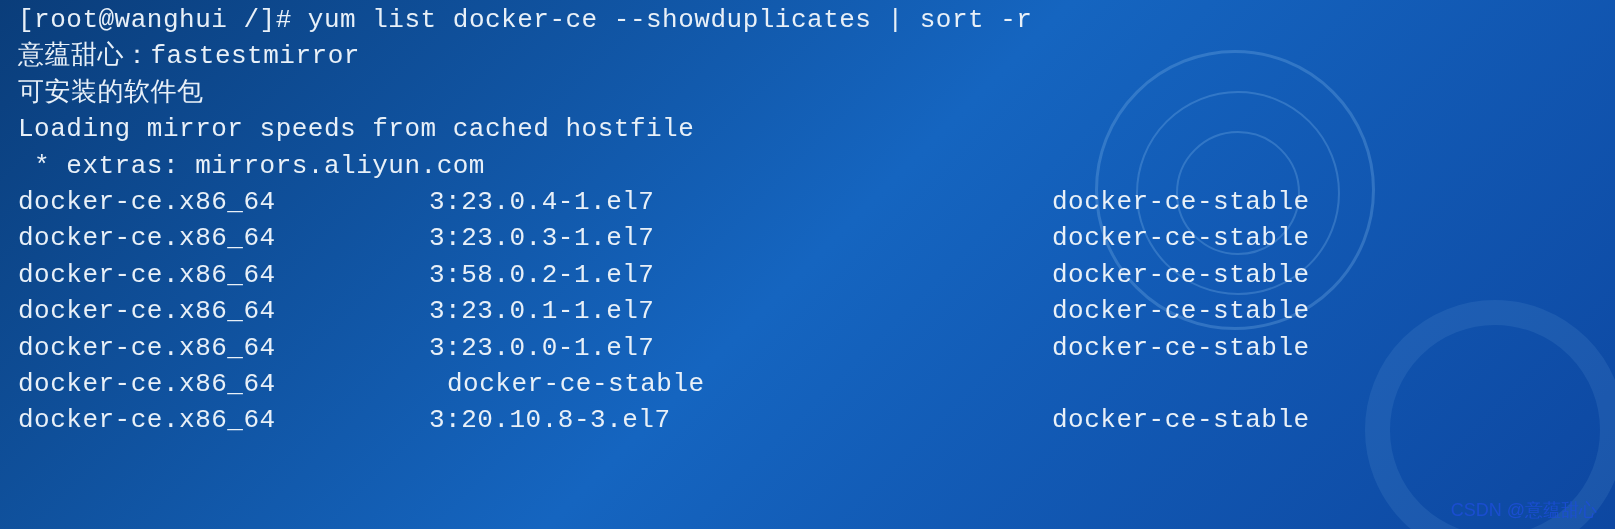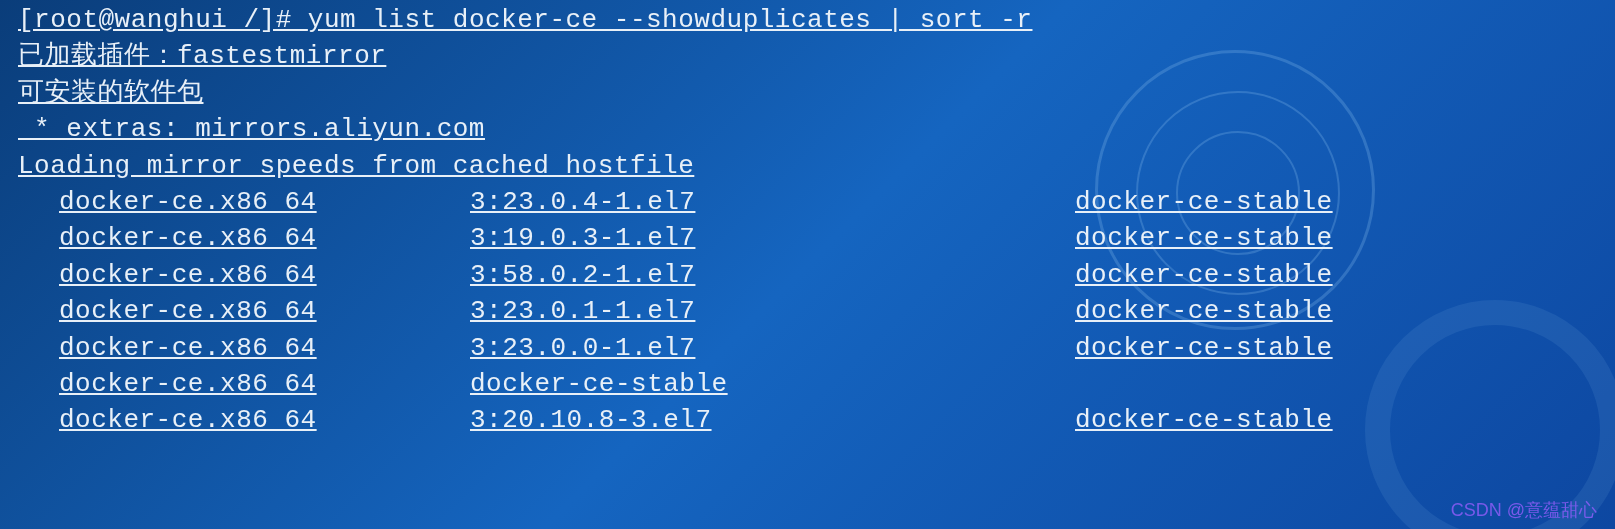--- a/index.html
+++ b/index.html
@@ -64,72 +64,71 @@
       top: 380px;
       width: 260px;
       height: 260px;
       border: 25px solid #6ba5db;
       border-radius: 50%;
       opacity: 0.5;
     }
     .content {
       position: relative;
       z-index: 1;
-      text-decoration: underline;
     }
     .line {
       white-space: pre;
       letter-spacing: 0.5px;
     }
     .pkg-row {
       display: flex;
     }
     .pkg-name {
       width: 411px;
-      margin-left: 41px;
     }
     .pkg-ver {
       width: 605px;
     }
     .pkg-repo {
       flex: 1;
+      margin-left: 18px;
     }
     .watermark {
       position: absolute;
       right: 18px;
       bottom: 6px;
       font-size: 18px;
-      color: #8b5cf6;
+      color: #1d4ed8;
       font-family: sans-serif;
       opacity: 0.85;
       z-index: 2;
     }
   </style>
 </head>
 <body>
 
 <div class="bg-deco">
   <div class="circle1"></div>
   <div class="gear"></div>
 </div>
 
 <div class="content">
   <div class="line"><span>[root@wanghui /]# </span><span>yum list docker-ce --showduplicates | sort -r</span></div>
-  <div class="line">已加载插件：fastestmirror</div>
+  <div class="line">意蕴甜心：fastestmirror</div>
   <div class="line">可安装的软件包</div>
+  <div class="line">Loading mirror speeds from cached hostfile</div>
   <div class="line"> * extras: mirrors.aliyun.com</div>
-  <div class="line">Loading mirror speeds from cached hostfile</div>
   <div class="line pkg-row">
     <span class="pkg-name">docker-ce.x86_64</span>
     <span class="pkg-ver">3:23.0.4-1.el7</span>
     <span class="pkg-repo">docker-ce-stable</span>
   </div>
   <div class="line pkg-row">
     <span class="pkg-name">docker-ce.x86_64</span>
-    <span class="pkg-ver">3:19.0.3-1.el7</span>
+    <span class="pkg-ver">3:23.0.3-1.el7</span>
     <span class="pkg-repo">docker-ce-stable</span>
   </div>
   <div class="line pkg-row">
     <span class="pkg-name">docker-ce.x86_64</span>
     <span class="pkg-ver">3:58.0.2-1.el7</span>
     <span class="pkg-repo">docker-ce-stable</span>
   </div>
   <div class="line pkg-row">
     <span class="pkg-name">docker-ce.x86_64</span>
     <span class="pkg-ver">3:23.0.1-1.el7</span>

